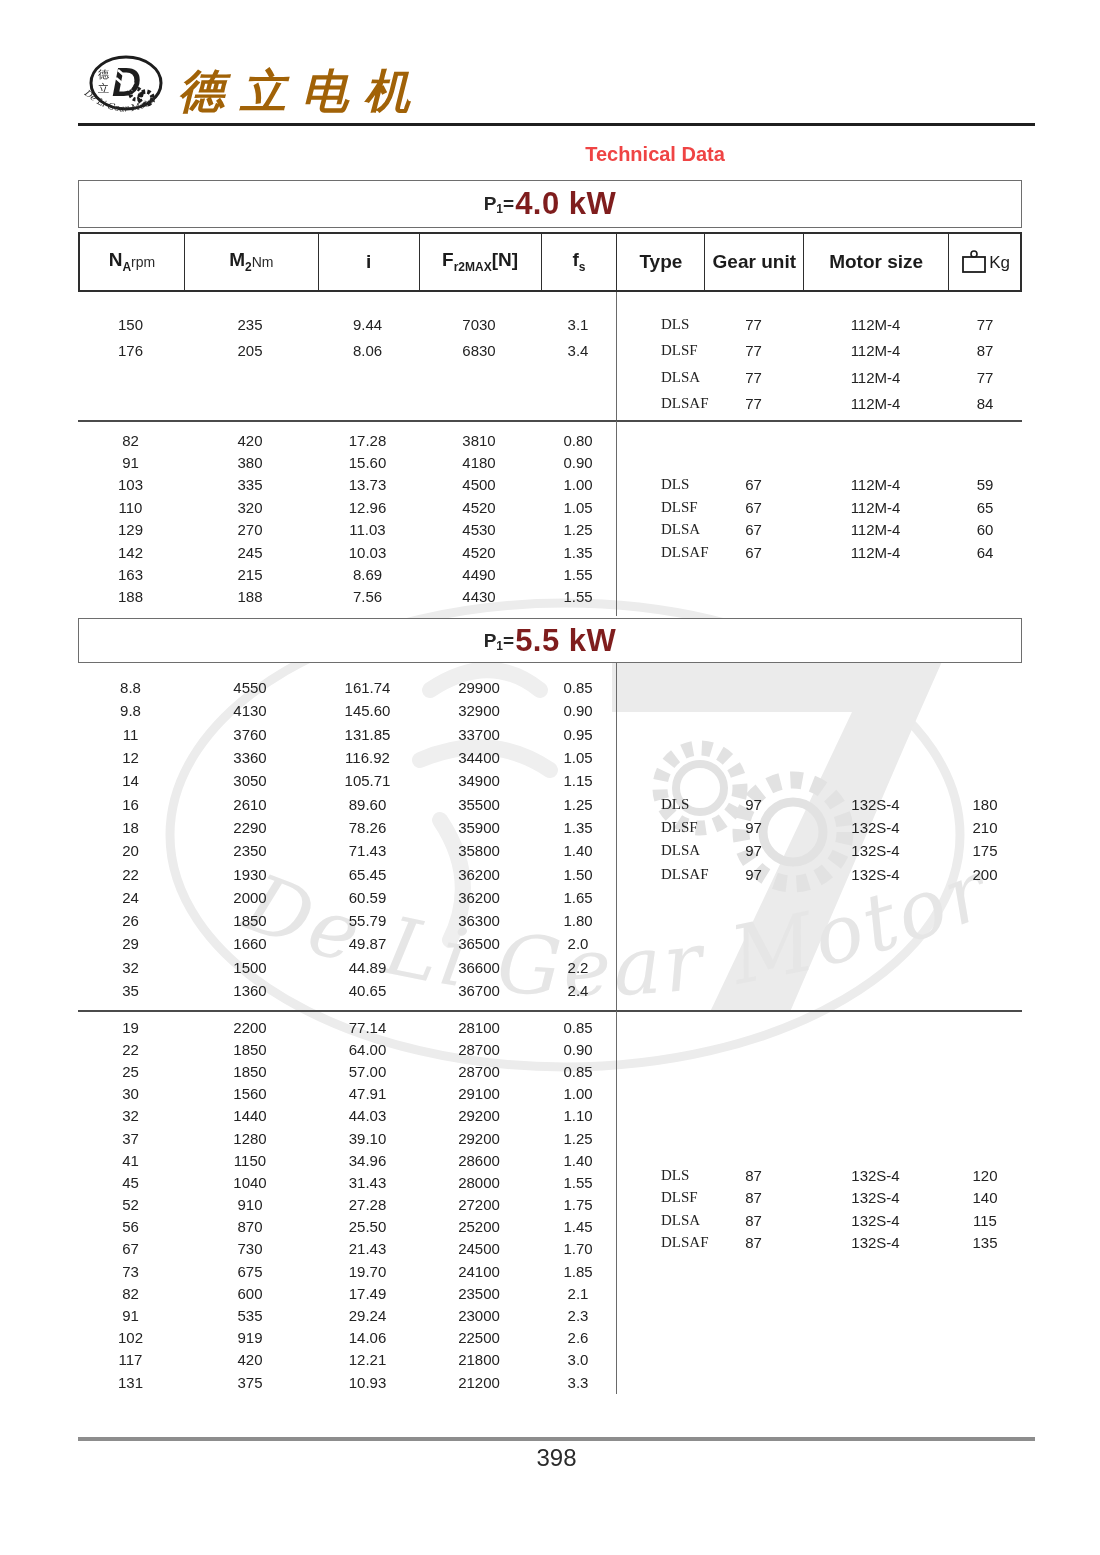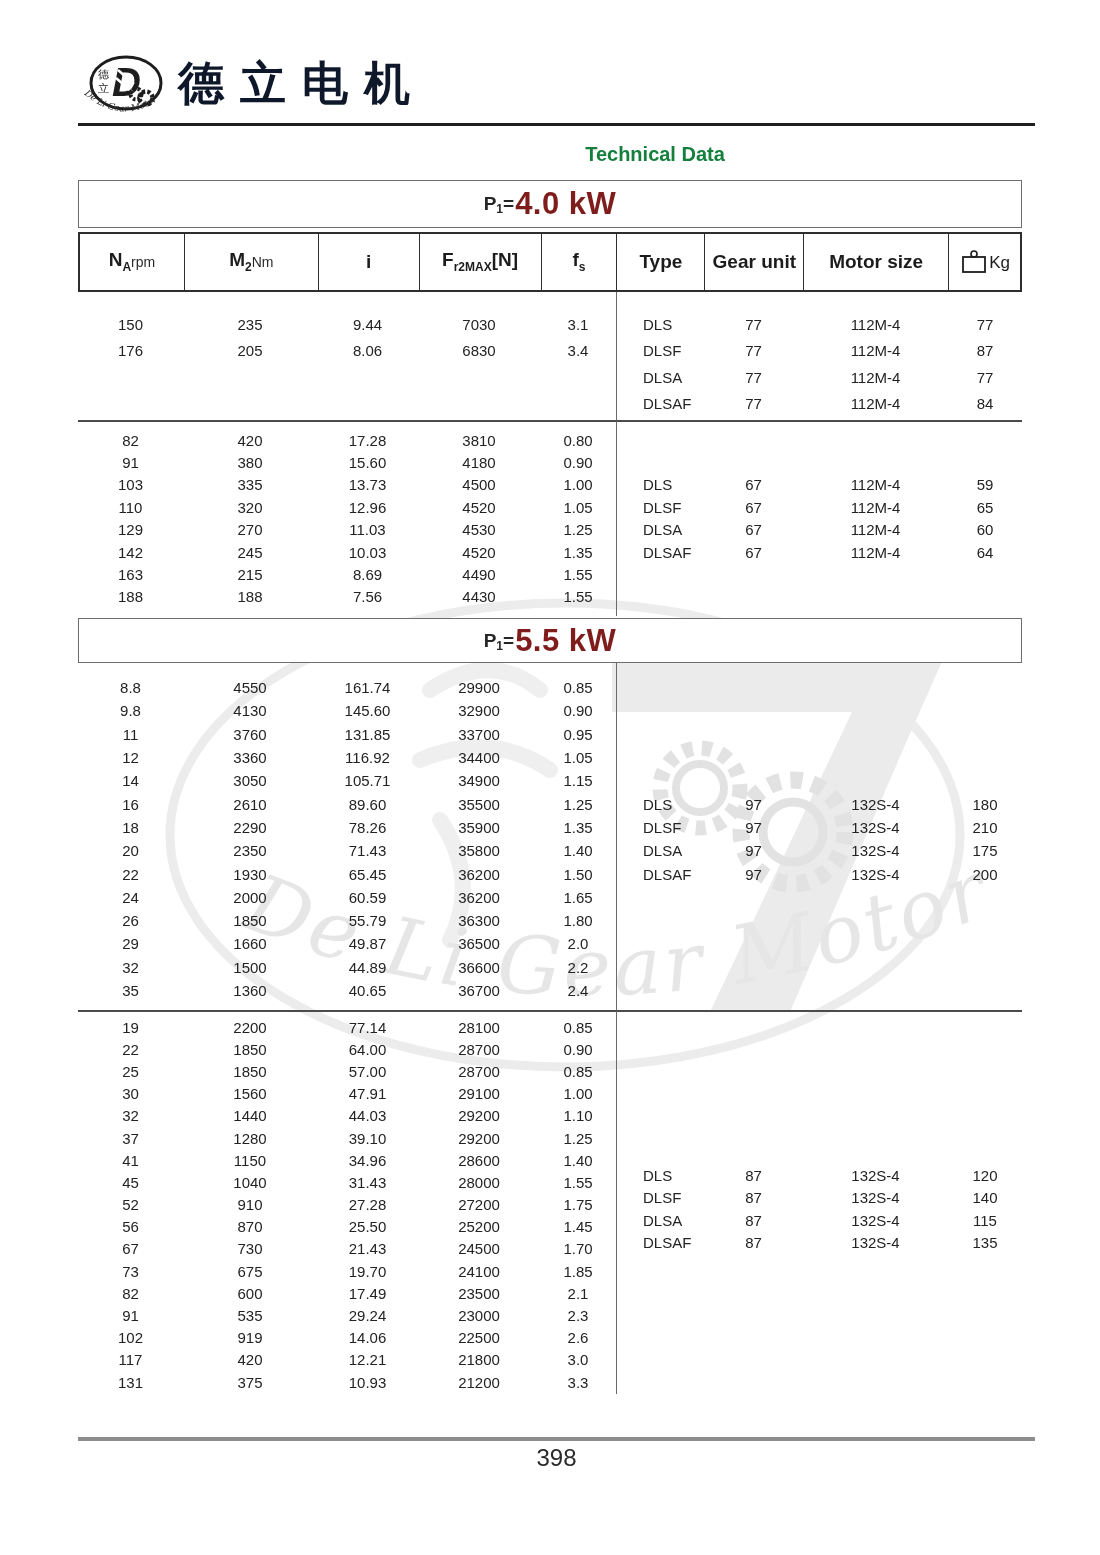--- a/index.html
+++ b/index.html
@@ -8,29 +8,29 @@
     background:#ffffff; overflow:hidden;
     font-family:"Liberation Sans", sans-serif; color:#262626;
   }
   .layer{position:absolute; inset:0;}
   .content{z-index:2;}
   .watermark{z-index:1; pointer-events:none;}
 
   
   .brand-logo{position:absolute; left:74px; top:50px; width:104px; height:82px;}
   .brand-name{
-    position:absolute; left:178px; top:54px; width:420px; height:58px;
-    font-family:"DejaVu Serif", serif; font-weight:bold; 
-    font-size:46px; letter-spacing:16px; color:#0f172a; line-height:58px;
+    position:absolute; left:178px; top:62px; width:420px; height:58px;
+    font-family:"DejaVu Serif", serif; font-weight:bold; font-style:italic;
+    font-size:46px; letter-spacing:16px; color:#a16207; line-height:58px;
   }
   .header-rule{position:absolute; left:78px; top:123px; width:957px; height:3px; background:#1f1f1f;}
 
   .page-title{
     position:absolute; left:455px; top:143px; width:400px; text-align:center;
-    font-size:20px; font-weight:bold; color:#15803d;
+    font-size:20px; font-weight:bold; color:#ef4444;
   }
 
   
   .kw-banner{
     position:absolute; left:78px; width:944px; height:48px;
     border:1.5px solid #6e6e6e; box-sizing:border-box; background:#fff;
     display:flex; align-items:center; justify-content:center;
   }
   .kw-banner .p-base{font-size:19px; font-weight:bold;}
   .kw-banner .p-sub{font-size:12px; font-weight:bold; vertical-align:-4px; position:relative; top:5px;}
@@ -61,21 +61,21 @@
   .left-rows{position:absolute; left:0;}
   .type-rows{position:absolute; left:538px;}
   .row{display:flex; align-items:center; height:var(--rowh); font-size:15px; color:#232323;}
   .left-rows .cell{text-align:center;}
   .left-rows .cell:nth-child(1){width:105px;}
   .left-rows .cell:nth-child(2){width:134px;}
   .left-rows .cell:nth-child(3){width:101px;}
   .left-rows .cell:nth-child(4){width:122px;}
   .left-rows .cell:nth-child(5){width:76px;}
   .type-rows .cell{text-align:center;}
-  .type-rows .cell:nth-child(1){width:88px; text-align:left; padding-left:27px; box-sizing:border-box;}
+  .type-rows .cell:nth-child(1){width:88px; text-align:left; padding-left:45px; box-sizing:border-box;font-family:Liberation Serif, serif;}
   .type-rows .cell:nth-child(2){width:99px;}
   .type-rows .cell:nth-child(3){width:145px;}
   .type-rows .cell:nth-child(4){width:74px;}
 
   .block-sep{position:absolute; left:78px; width:944px; height:1.5px; background:#4b4b4b;}
 
   
   .footer-rule{position:absolute; left:78px; top:1437px; width:957px; height:4px; background:#8d8d8d;}
   .page-number{
     position:absolute; left:78px; top:1444px; width:957px; text-align:center;

